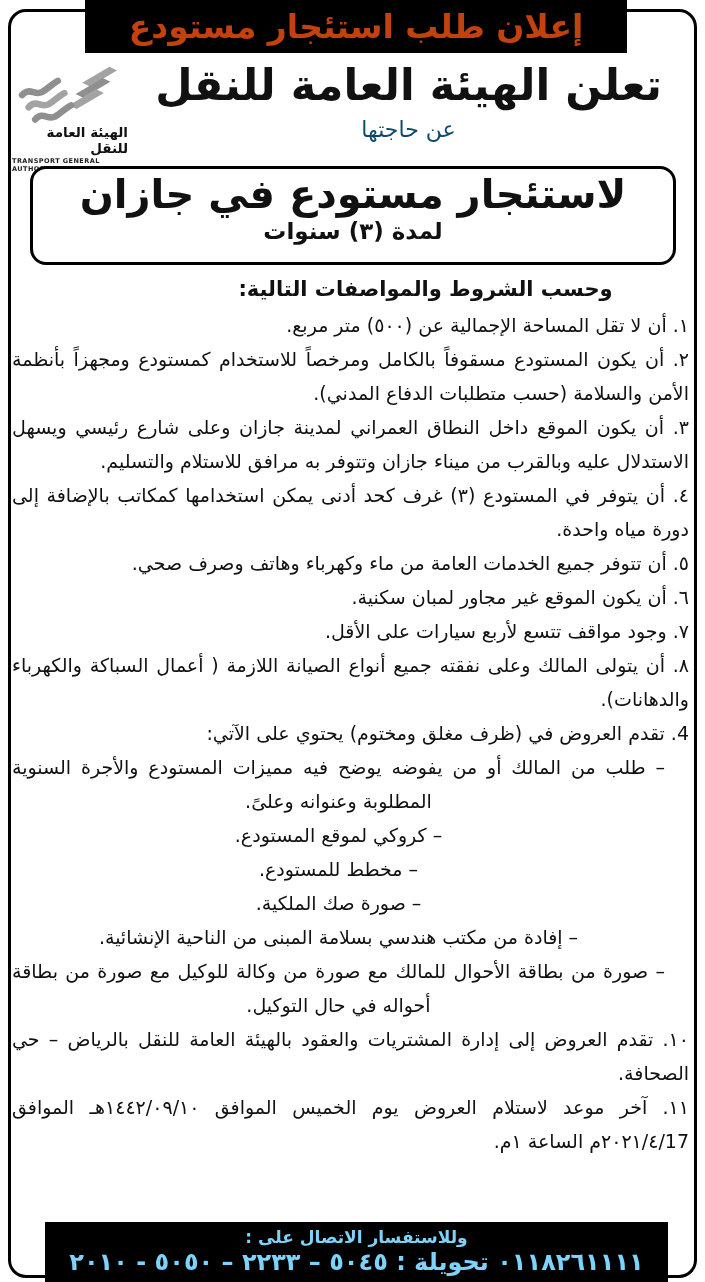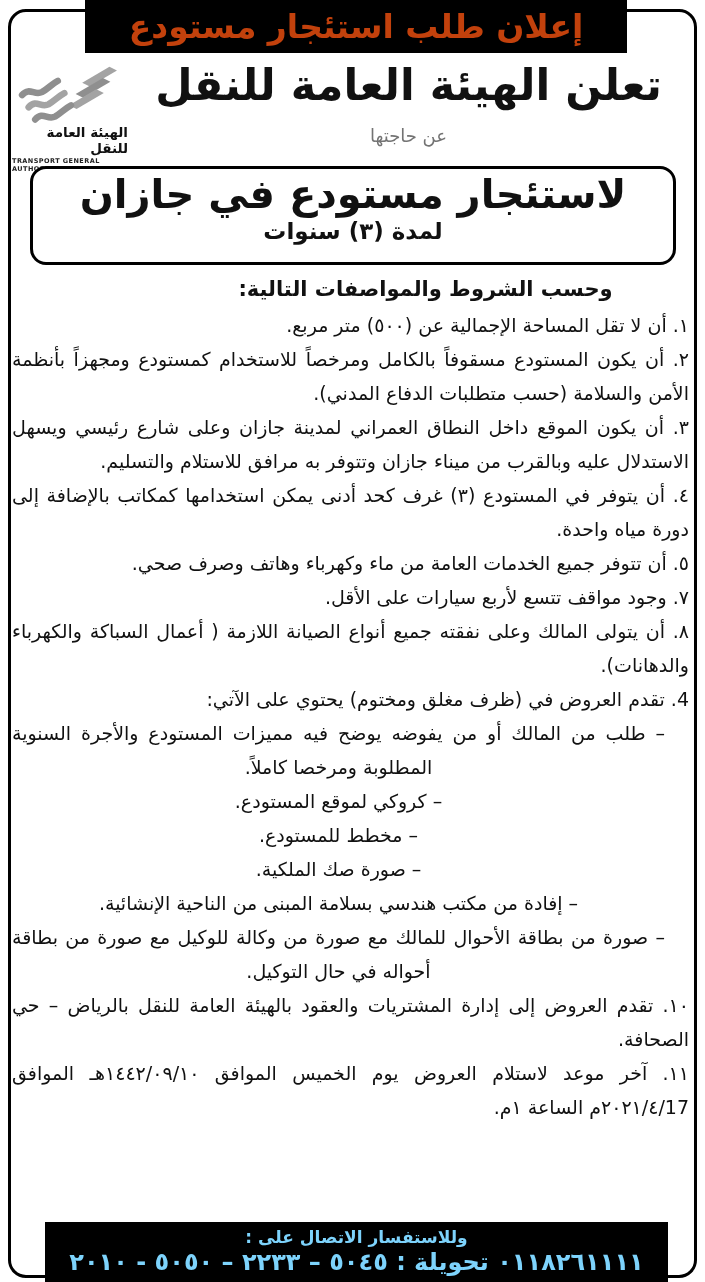--- a/index.html
+++ b/index.html
@@ -29,21 +29,21 @@
   .header-row {
     position:absolute; top:60px; left:12px; right:16px; height:102px;
     display:flex; align-items:flex-start;
   }
   .logo { width:116px; padding-top:4px; }
   .logo svg { display:block; margin:0 auto; }
   .logo-ar { font-size:13.5px; font-weight:bold; direction:rtl; margin-top:-2px; }
   .logo-en { font-size:6.5px; font-weight:bold; letter-spacing:0.45px; color:#222; margin-top:1px; }
   .headline-block { flex:1; text-align:center; direction:rtl; }
   .headline { font-size:43px; font-weight:bold; line-height:1.1; margin-top:2px; }
-  .subline { font-size:18px; color:#737373; margin-top:16px; }
+  .subline { font-size:22px; color:#0c4a6e; margin-top:8px; }
   .subject-box {
     position:absolute; left:30px; top:166px; width:646px; height:99px;
     border:3.5px solid #000; border-radius:16px;
     text-align:center; direction:rtl; background:#fff;
   }
   .subject-title { font-size:40px; font-weight:bold; line-height:1.1; margin-top:3px; }
   .subject-duration { font-size:23px; font-weight:bold; margin-top:2px; }
   .conditions {
     position:absolute; top:277px; left:12px; right:16px;
     direction:rtl;
@@ -110,31 +110,32 @@
       <p class="item">١. أن لا تقل المساحة الإجمالية عن (٥٠٠) متر مربع.</p>
 
       <p class="item">٢. أن يكون المستودع مسقوفاً بالكامل ومرخصاً للاستخدام كمستودع ومجهزاً بأنظمة الأمن والسلامة (حسب متطلبات الدفاع المدني).</p>
 
       <p class="item">٣. أن يكون الموقع داخل النطاق العمراني لمدينة جازان وعلى شارع رئيسي ويسهل الاستدلال عليه وبالقرب من ميناء جازان وتتوفر به مرافق للاستلام والتسليم.</p>
 
       <p class="item">٤. أن يتوفر في المستودع (٣) غرف كحد أدنى يمكن استخدامها كمكاتب بالإضافة إلى  دورة مياه واحدة.</p>
 
       <p class="item">٥. أن تتوفر جميع الخدمات العامة من ماء وكهرباء وهاتف وصرف صحي.</p>
 
+      <p class="item">٦. أن يكون الموقع غير مجاور لمبان سكنية.</p>
 
       <p class="item">٧. وجود مواقف تتسع لأربع سيارات على الأقل.</p>
 
       <p class="item">٨. أن يتولى المالك وعلى نفقته جميع أنواع الصيانة اللازمة ( أعمال السباكة والكهرباء والدهانات).</p>
 
       <p class="item">4. تقدم العروض في (ظرف مغلق ومختوم) يحتوي على الآتي:</p>
     </div>
 
   <div>
 
-      <p class="bullet">– طلب من المالك أو من يفوضه يوضح فيه مميزات المستودع والأجرة السنوية المطلوبة ومرخصا كاملاً.</p>
+      <p class="bullet">– طلب من المالك أو من يفوضه يوضح فيه مميزات المستودع والأجرة السنوية المطلوبة وعنوانه وعلىً.</p>
 
       <p class="bullet">– كروكي لموقع المستودع.</p>
 
       <p class="bullet">– مخطط للمستودع.</p>
 
       <p class="bullet">– صورة صك الملكية.</p>
 
       <p class="bullet">– إفادة من مكتب هندسي بسلامة المبنى من الناحية الإنشائية.</p>
 
       <p class="bullet">– صورة من بطاقة الأحوال للمالك مع صورة من وكالة للوكيل مع صورة من بطاقة أحواله في حال التوكيل.</p>

